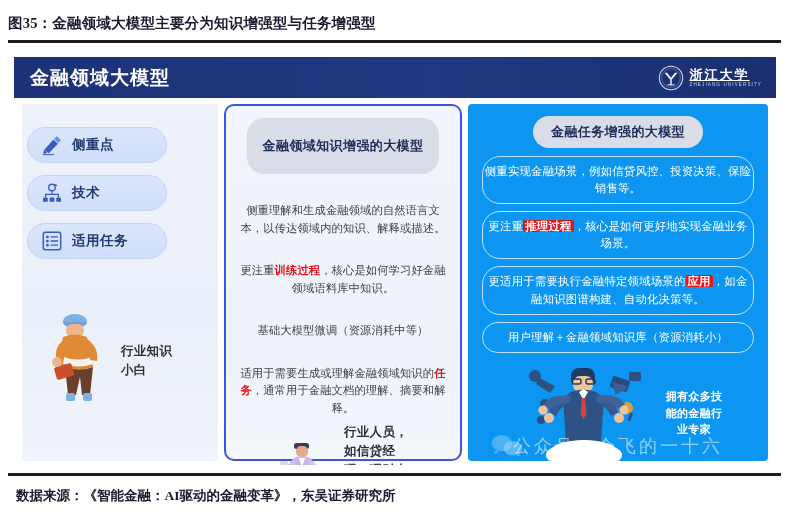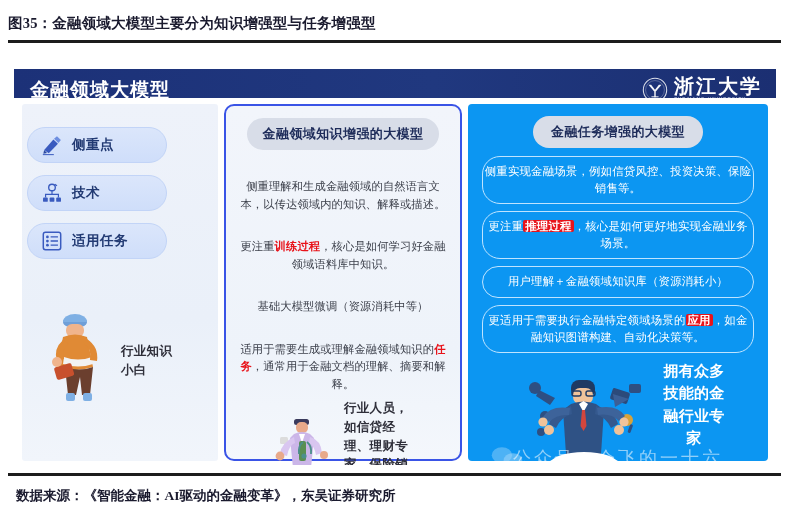--- a/index.html
+++ b/index.html
@@ -33,34 +33,35 @@
     font-family: "Liberation Serif", "DejaVu Serif", serif;
     font-weight: bold; font-size: 13.5px; color: #1a1a2e; white-space: nowrap;
   }
 
   
   .figure {
     position: absolute; left: 14px; top: 57px; width: 762px; height: 408px;
     background: #ffffff; overflow: hidden;
   }
   .fig-header {
-    position: absolute; left: 0; top: 12px; width: 762px; height: 41px;
+    position: absolute; left: 0; top: 0; width: 762px; height: 41px;
     background: linear-gradient(90deg,#1c3178 0%, #20387f 55%, #1b2f72 100%);
     display: flex; align-items: center; justify-content: space-between;
     padding: 0 14px 0 16px;
   }
   .fig-title {
     color: #ffffff; font-size: 19px; font-weight: bold; letter-spacing: 1px;
   }
   .zju { display: flex; align-items: center; gap: 6px; }
   .zju-mark { width: 26px; height: 26px; flex: 0 0 26px; }
   .zju-words { display:flex; flex-direction:column; align-items:flex-start; line-height:1; }
   .zju-cn {
-    color:#fff; font-size: 20px; font-weight: bold; letter-spacing: 2px;
+    color:#fff; font-size: 13px; font-weight: bold; letter-spacing: 2px;
     font-family: "Liberation Serif","DejaVu Serif",serif;
+    text-decoration: underline;
   }
   .zju-en { color:#c8d2ea; font-size: 4.6px; letter-spacing: 1.1px; margin-top:2px; }
 
   
   .fig-body {
     position: absolute; left: 0; top: 41px; width: 762px; height: 367px;
     background: #ffffff; padding: 6px 8px 4px 8px;
     display: flex; gap: 6px;
   }
 
@@ -100,21 +101,21 @@
   .col-mid {
     position: relative; width: 238px; flex: 0 0 238px;
     background: linear-gradient(180deg,#f2f5fb 0%, #eef3fa 70%, #f4f7fc 100%);
     border: 2px solid #3a54e6; border-radius: 10px;
     padding: 12px 9px 4px 9px;
     display: flex; flex-direction: column; align-items: center;
   }
   .mid-head {
     background: #d8dde8; color: #1e2c5a; border-radius: 17px;
     font-size: 13px; font-weight: bold; letter-spacing: .4px;
-    padding: 7px 16px; margin-bottom: 9px; white-space: nowrap;
+    padding: 19px 16px; margin-bottom: 9px; white-space: nowrap;
   }
   .mid-para {
     font-size: 11.3px; color: #3b3f4a; line-height: 1.55; text-align: center;
     padding: 6px 2px; width: 100%; letter-spacing: .1px; margin-top: 13px;
   }
   .mid-sep { width: 90%; height: 1px; background: #d9dfe9; }
   .hl { color: #e8131a; font-weight: bold; }
   .mid-illus {
     position: relative; flex: 1 1 auto; width: 100%;
     display: flex; align-items: flex-end; justify-content: center; 
@@ -147,21 +148,21 @@
   .hl-box {
     background: #e8131a; color: #ffffff; font-weight: bold;
     padding: 0 2px; border-radius: 2px;
   }
   .right-illus {
     position: relative; flex: 1 1 auto; width: 100%;
     display: flex; align-items: flex-end; justify-content: center; gap: 2px;
   }
   .biz { width: 150px; height: 104px; flex: 0 0 150px; }
   .right-cap {
-    font-size: 15px; font-weight: bold; color: #ffffff; line-height: 1.5;
+    font-size: 11px; font-weight: bold; color: #ffffff; line-height: 1.5;
     width: 66px; text-align: center; margin-bottom: 26px; letter-spacing:.3px;
   }
   .watermark {
     position: absolute; left: 0; bottom: 6px; width: 100%;
     text-align: center; font-size: 18px; color: rgba(255,255,255,.55);
     letter-spacing: 3px; pointer-events: none; white-space: nowrap;
   }
   .wechat-ico { position:absolute; left: 8px; bottom: 8px; width: 34px; height: 22px; opacity:.6; }
 </style>
 </head>
@@ -316,25 +317,25 @@
 
         <div class="r-card">
           <span>侧重实现金融场景，例如信贷风控、投资决策、保险销售等。</span>
         </div>
 
         <div class="r-card">
           <span>更注重</span><span class="hl-box">推理过程</span><span>，核心是如何更好地实现金融业务场景。</span>
         </div>
 
         <div class="r-card">
+          <span>更适用于需要执行金融特定领域场景的</span><span class="hl-box">应用</span><span>，如金融知识图谱构建、自动化决策等。</span>
+        </div>
+
+        <div class="r-card">
           <span>用户理解＋金融领域知识库（资源消耗小）</span>
-        </div>
-
-        <div class="r-card">
-          <span>更适用于需要执行金融特定领域场景的</span><span class="hl-box">应用</span><span>，如金融知识图谱构建、自动化决策等。</span>
         </div>
 
         <div class="right-illus">
           <svg class="biz" viewBox="0 0 150 104">
             <path d="M30 18 l16 8 -5 7 -14 -9 z" fill="#2e4f82"></path>
             <circle cx="26" cy="16" r="6" fill="#2e4f82"></circle>
             <rect x="102" y="18" width="18" height="12" rx="2" fill="#2c4a7a" transform="rotate(18 111 24)"></rect>
             <path d="M104 22 l16 5 -14 8 z" fill="#3c5f96"></path>
             <rect x="120" y="12" width="12" height="9" rx="2" fill="#2e4f82"></rect>
             <circle cx="36" cy="44" r="5" fill="#2e4f82"></circle>

